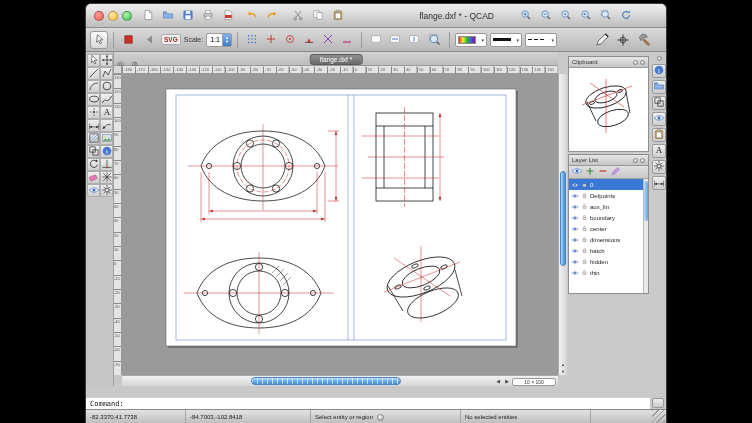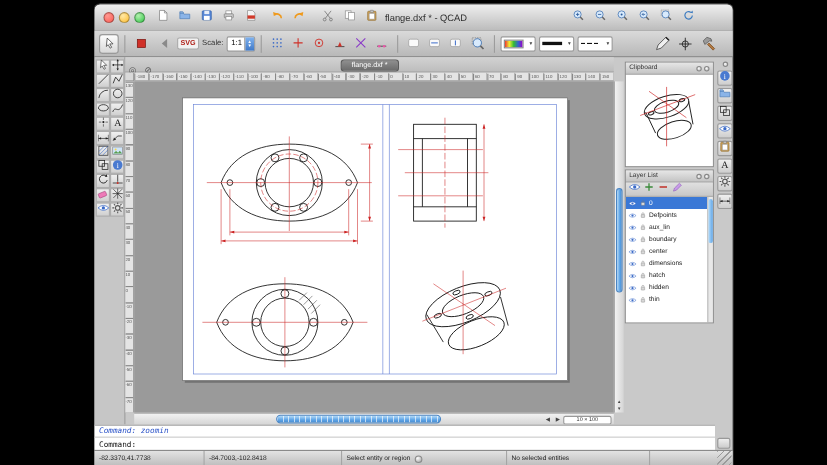--- a/index.html
+++ b/index.html
@@ -10,21 +10,21 @@
             border-radius:6px 6px 0 0; box-shadow:0 0 14px rgba(0,0,0,.85); }
 
   
   .titlebar { position:absolute; left:0; top:0; right:0; height:24px;
               background:linear-gradient(#efefef,#bdbdbd); border-bottom:1px solid #8e8e8e;
               border-radius:5px 5px 0 0; }
   .tl { position:absolute; top:7px; width:10px; height:10px; border-radius:50%; border:1px solid rgba(0,0,0,.3); }
   .tl.red { left:8px;  background:radial-gradient(circle at 35% 30%, #ff9a93, #fc5a51); }
   .tl.yel { left:22px; background:radial-gradient(circle at 35% 30%, #ffe9a8, #fdbc2e); }
   .tl.grn { left:36px; background:radial-gradient(circle at 35% 30%, #b5f0b0, #33c748); }
-  .wtitle { position:absolute; top:7px; left:264px; width:160px; text-align:left;
+  .wtitle { position:absolute; top:7px; left:248px; width:160px; text-align:right;
             font-size:8.5px; color:#2e2e2e; white-space:nowrap; overflow:hidden; }
   .tbgroup { position:absolute; top:2px; display:flex; gap:1px; }
   .tbbtn { width:19px; height:19px; display:flex; align-items:center; justify-content:center; border-radius:3px; }
 
   
   .toolbar2 { position:absolute; left:0; top:24px; right:0; height:24px;
               background:linear-gradient(#dadada,#b8b8b8); border-bottom:1px solid #8a8a8a;
               display:flex; align-items:center; padding:0 4px; gap:3px; font-size:7px; }
   .t2btn { width:18px; height:18px; display:flex; align-items:center; justify-content:center; }
   .t2btn.sel { background:linear-gradient(#fdfdfd,#d8d8d8); border:1px solid #9a9a9a; border-radius:3px; }
@@ -955,24 +955,20 @@
         </div>
         <div class="sbtn">
           <span><svg viewBox="0 0 16 16" width="12" height="12">
               <path d="M2 10.5h12" stroke="#222" stroke-width=".8"></path>
               <path d="M2 10.5l3.2-1.4v2.8zM14 10.5l-3.2-1.4v2.8z" fill="#222"></path>
               <path d="M2 6v8M14 6v8" stroke="#222" stroke-width=".6"></path>
             </svg></span>
         </div>
       </div>
 
-    <div class="cmdhistory">
-      <span>Command:</span>
-      <span>zoomin</span>
-    </div>
     <div class="cmdinput">
       <span>Command:</span>
       <input type="text" value="" style="">
     </div>
     <div class="cmdtoggle"></div>
 
     <div class="statusbar">
       <div class="scell" style="width:100px">-82.3370,41.7738</div>
       <div class="scell" style="width:125px">-84.7003,-102.8418</div>
       <div class="scell" style="width:150px">

